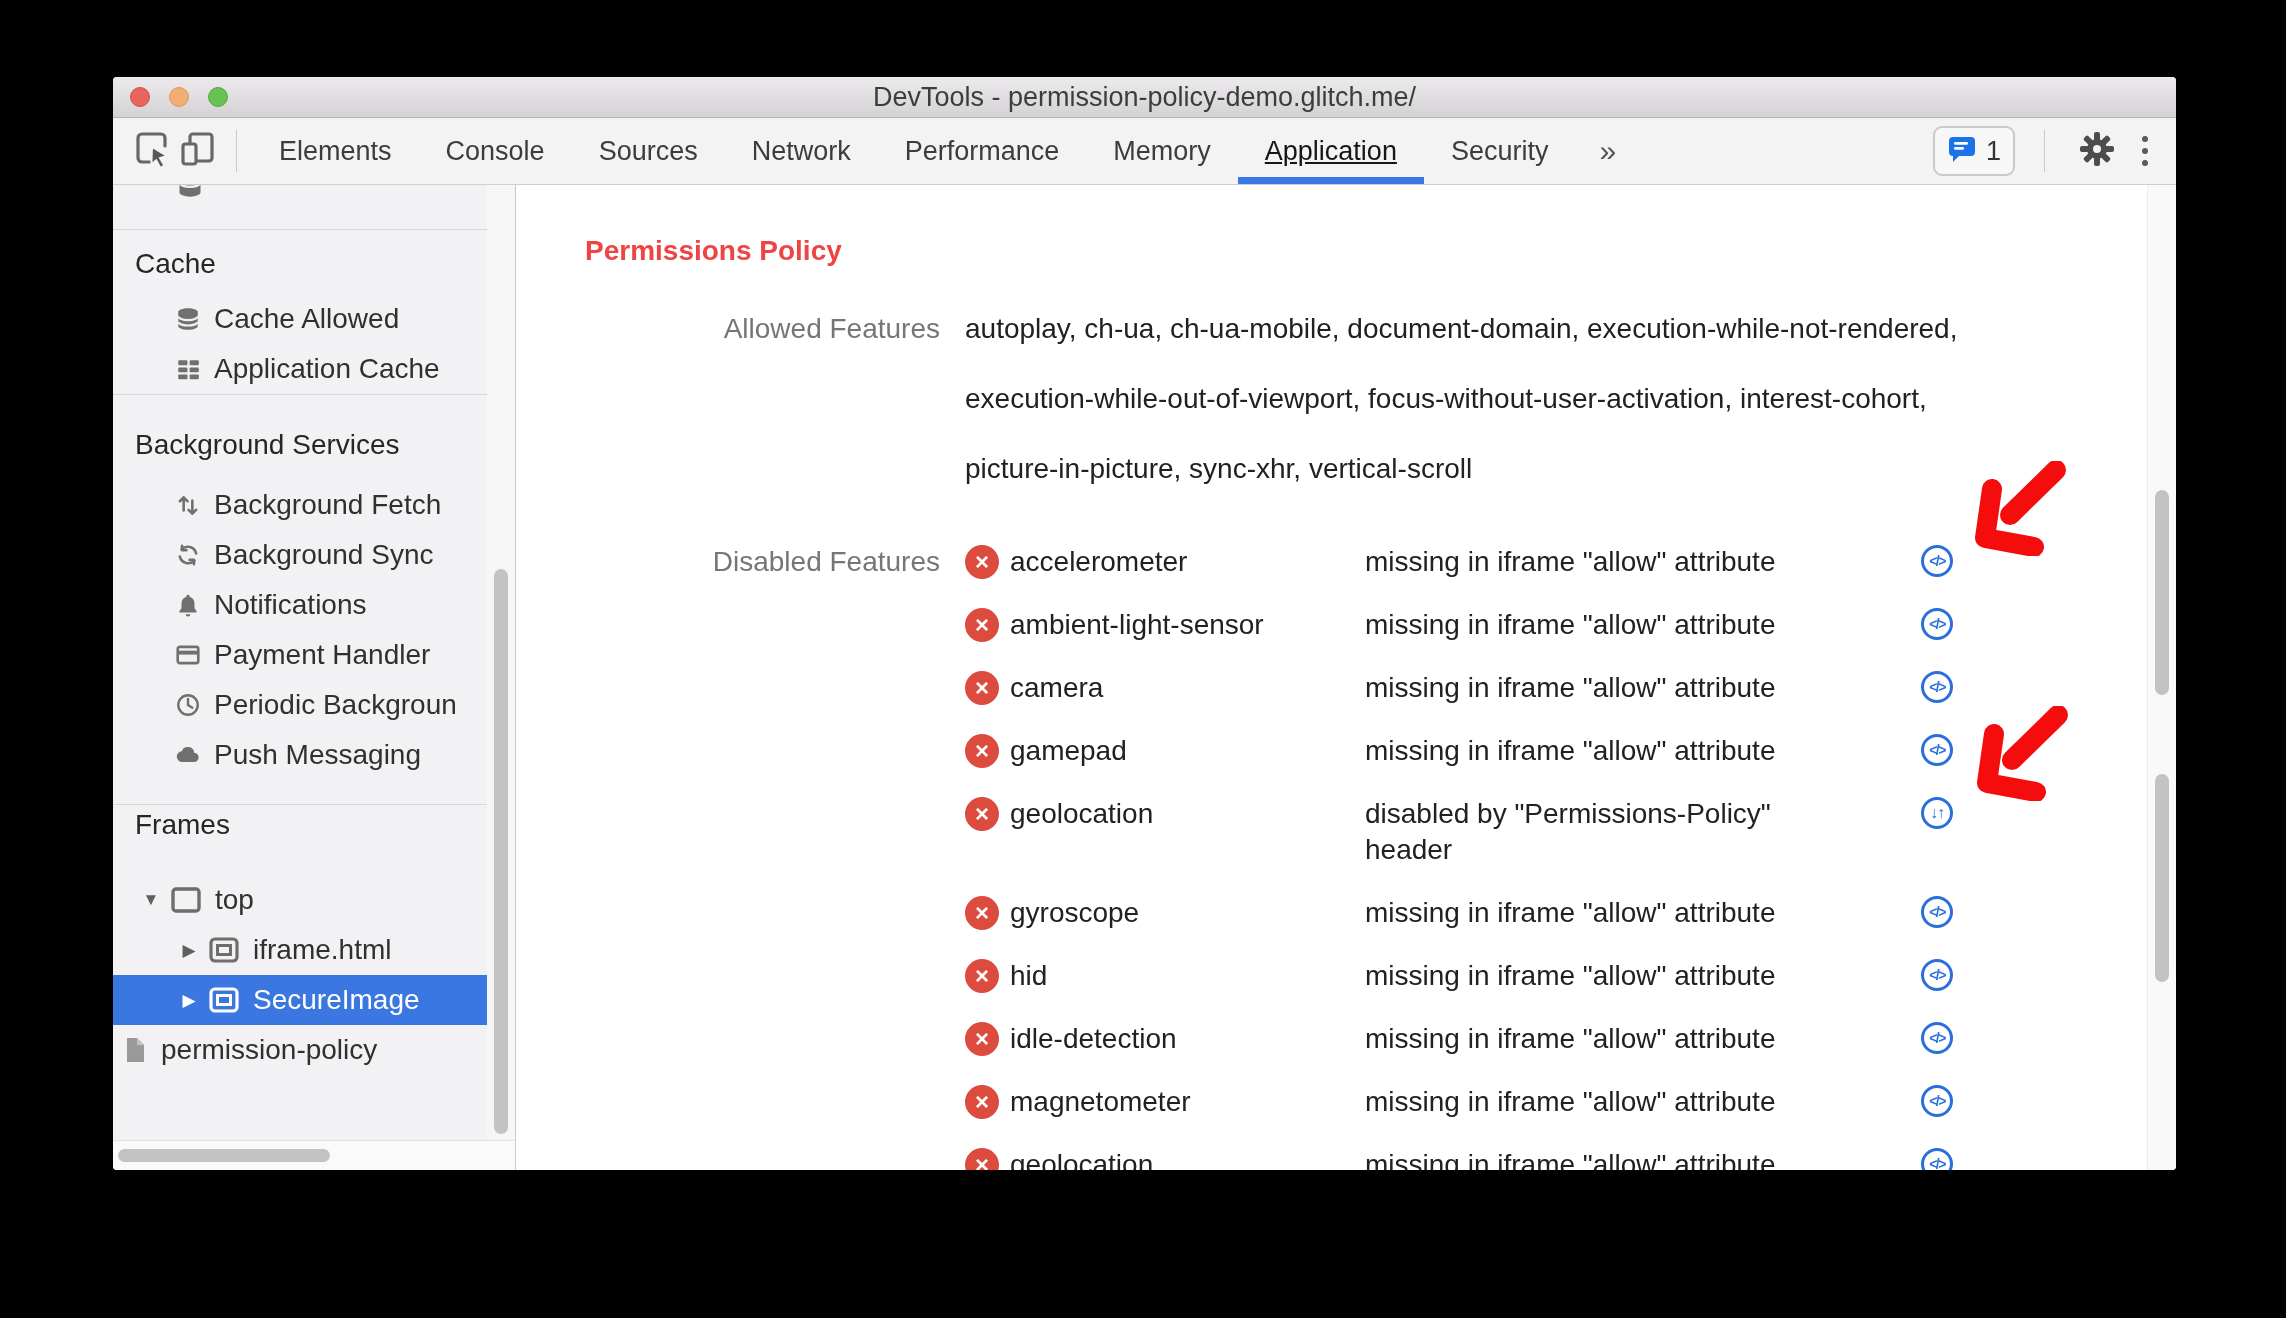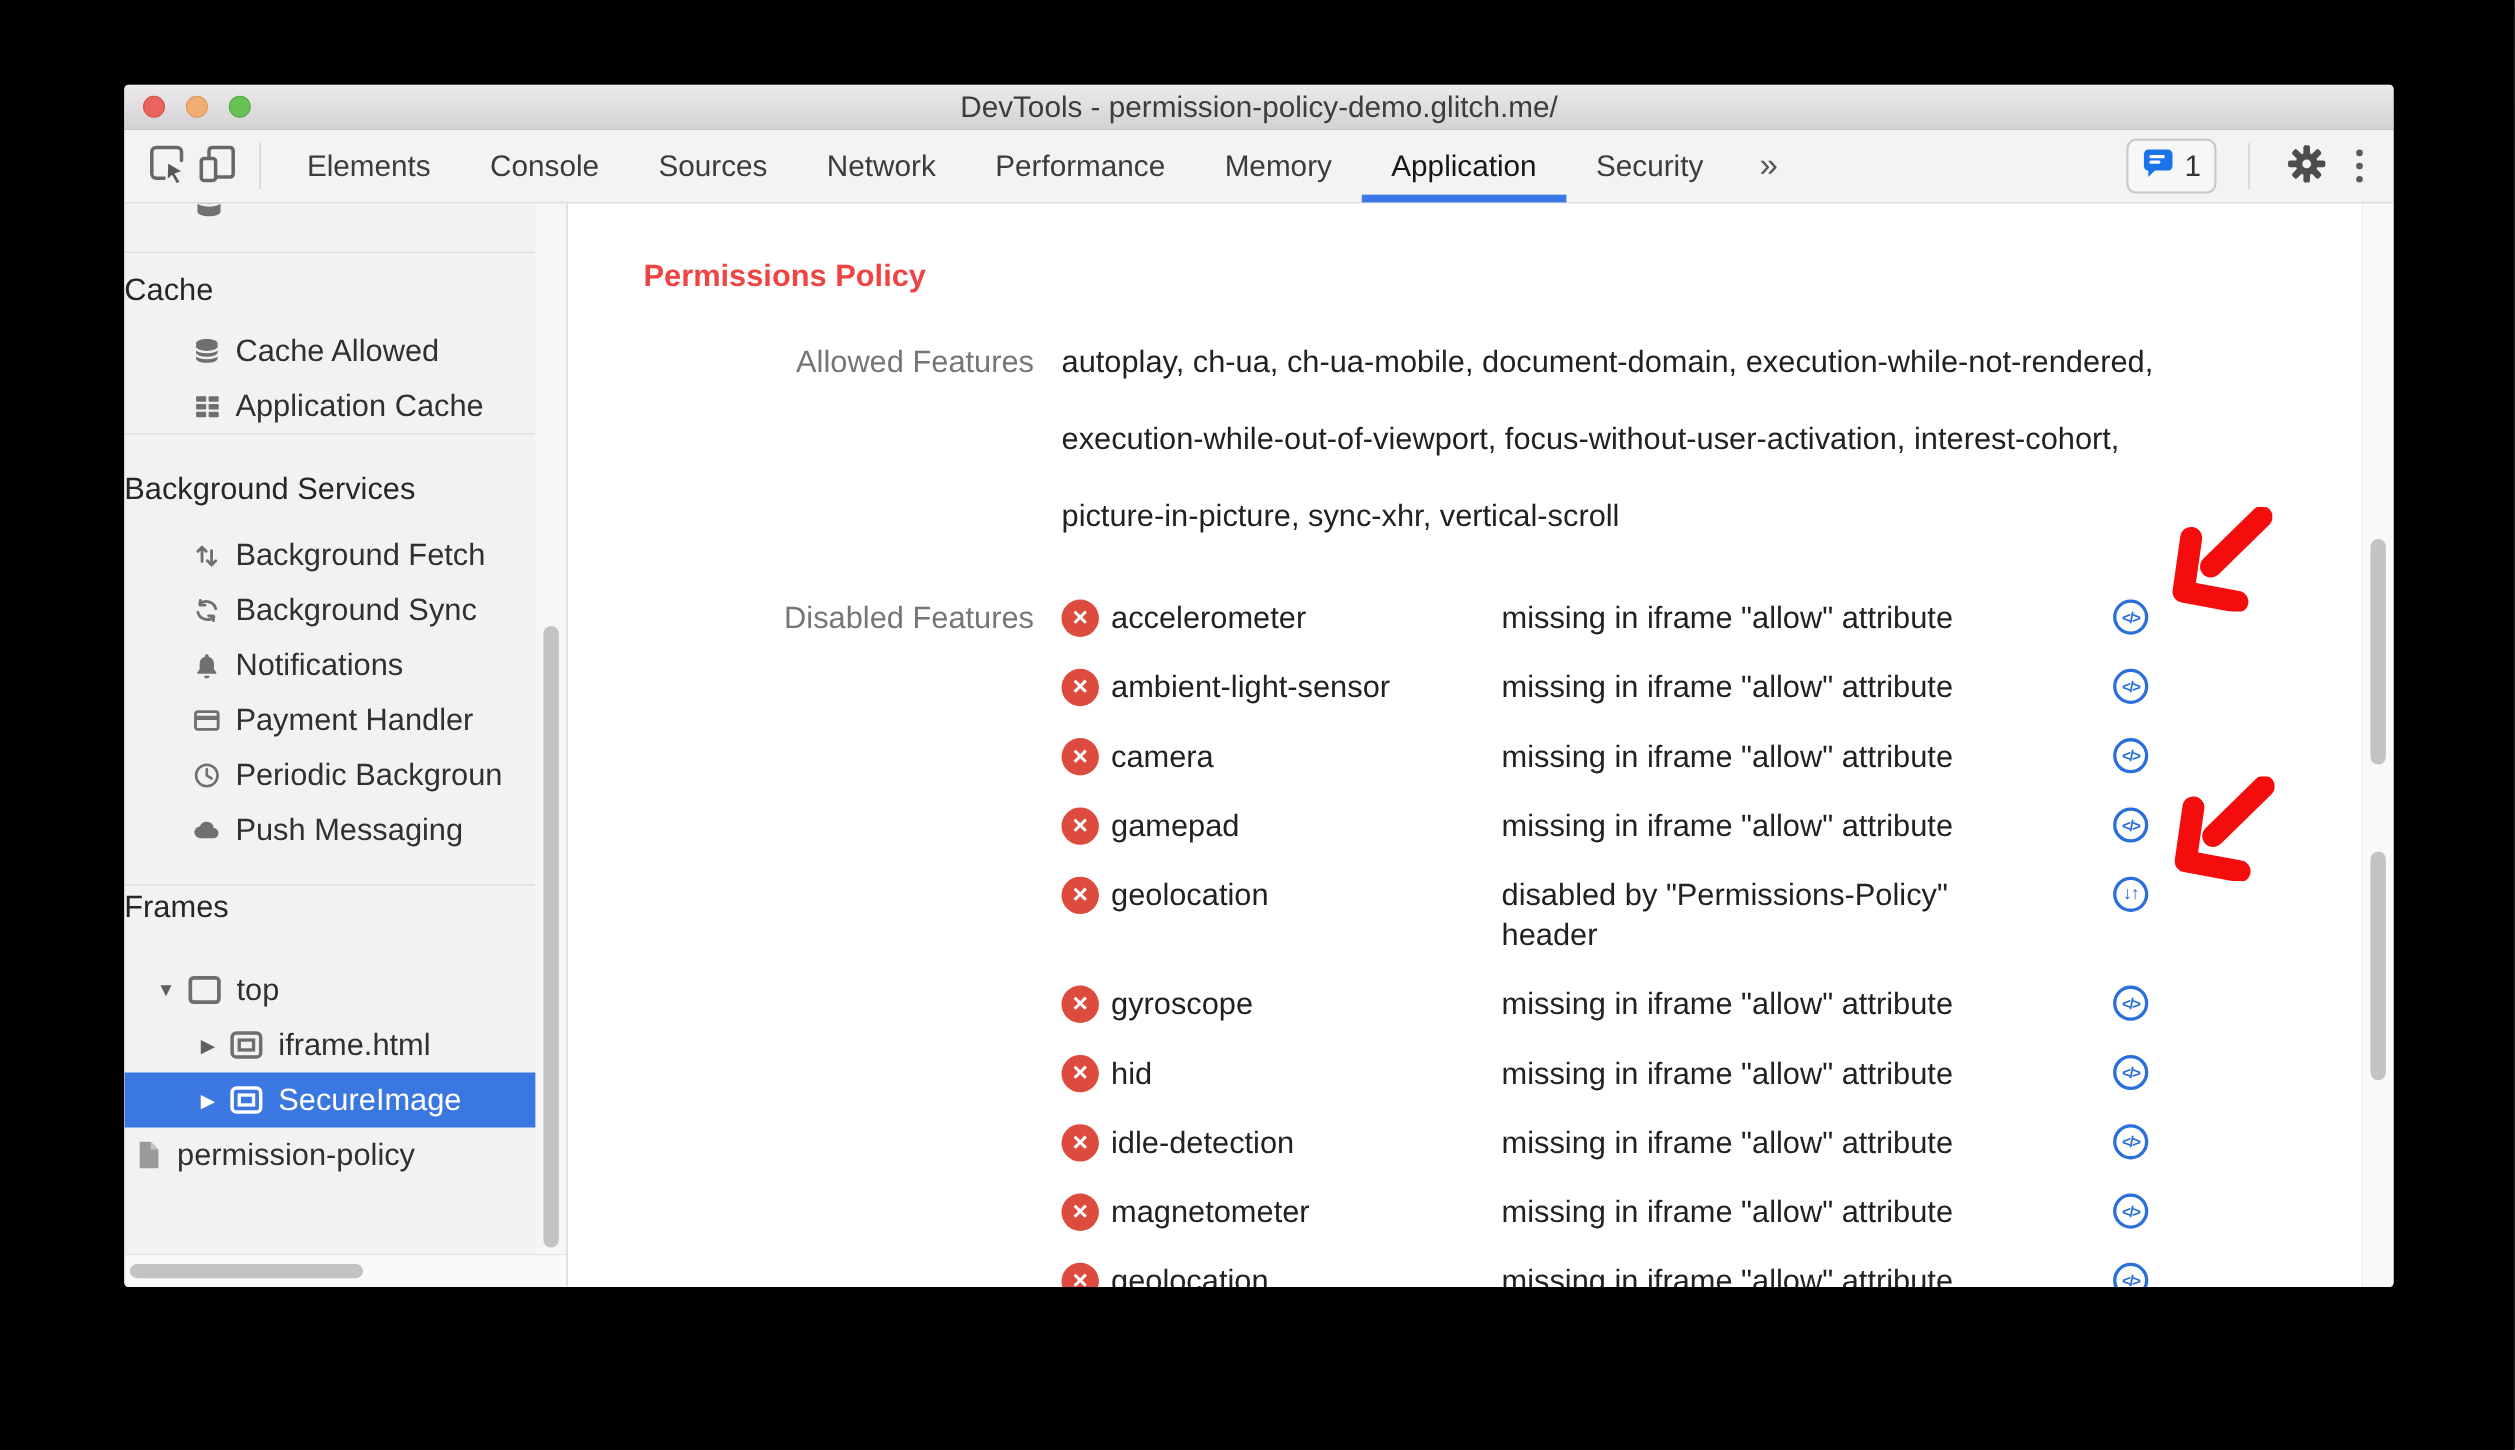--- a/index.html
+++ b/index.html
@@ -23,21 +23,21 @@
 
   
   .toolbar{height:66px;background:#f3f3f3;border-bottom:1px solid #cfcfcf;
            display:flex;align-items:stretch;}
   .tb-left{display:flex;align-items:center;padding-left:16px;}
   .icon-btn{width:46px;height:52px;display:flex;align-items:center;justify-content:center;}
   .vsep{width:1px;height:42px;background:#c9c9c9;margin:0 15px;align-self:center;}
   .tabs{display:flex;align-items:stretch;height:100%;}
   .tab{display:flex;align-items:center;padding:16px 27px;font-size:27px;color:#3c3c3c;
        position:relative;cursor:default;}
-  .tab.active{color:#161616;}
+  .tab.active{color:#161616;text-decoration:underline;}
   .tab.active::after{content:"";position:absolute;left:0;right:0;bottom:0;height:7px;background:#3b78e7;}
   .tab-more{display:flex;align-items:center;padding:0 24px;font-size:30px;color:#555;}
   .tb-right{margin-left:auto;display:flex;align-items:center;padding-right:20px;gap:14px;}
   .console-badge{height:46px;border:2px solid #c9c9c9;border-radius:9px;background:#f7f7f7;
                  display:flex;align-items:center;gap:9px;padding:0 12px;}
   .badge-count{font-size:27px;color:#333;}
   .kebab{display:flex;flex-direction:column;gap:6px;padding:0 8px;}
   .kebab span{width:6px;height:6px;border-radius:50%;background:#5a5a5a;}
 
   
@@ -47,21 +47,21 @@
   .sidebar-inner{flex:1;display:flex;min-height:0;}
   .sidebar{width:374px;background:#f2f2f4;overflow:hidden;position:relative;font-size:28px;color:#303030;}
   .sb-vstrip{width:28px;background:#f6f6f6;position:relative;}
   .sb-vthumb{position:absolute;left:7px;top:384px;width:14px;height:565px;border-radius:7px;background:#c3c3c3;}
   .sb-hscroll{height:30px;background:#fafafa;border-top:1px solid #e2e2e2;position:relative;}
   .sb-hthumb{position:absolute;left:5px;top:8px;width:212px;height:13px;border-radius:7px;background:#c3c3c3;}
 
   .sb-divider{height:1px;background:#d8d8d8;}
   .sb-partial{height:44px;position:relative;overflow:hidden;}
   .sb-partial svg{position:absolute;left:63px;top:-14px;}
-  .sb-header{height:40px;display:flex;align-items:center;color:#262626;}
+  .sb-header{height:40px;display:flex;align-items:center;padding-left:22px;color:#262626;}
   .sb-item{height:50px;display:flex;align-items:center;padding-left:62px;gap:13px;}
   .sb-item .sbicon{width:26px;display:flex;justify-content:center;}
   .m-t14{margin-top:14px}.m-t10{margin-top:10px}.m-t25{}.m-t30{margin-top:30px}
   .m-t15{margin-top:15px}.m-t24{margin-top:24px}
 
   .tree-row{height:50px;display:flex;align-items:center;}
   .caret{width:20px;font-size:17px;color:#5f5f5f;display:flex;justify-content:center;}
   .tree-top .caret{margin-left:28px;}
   .tree-child .caret{margin-left:66px;}
   .tree-noc{margin-left:86px;}

